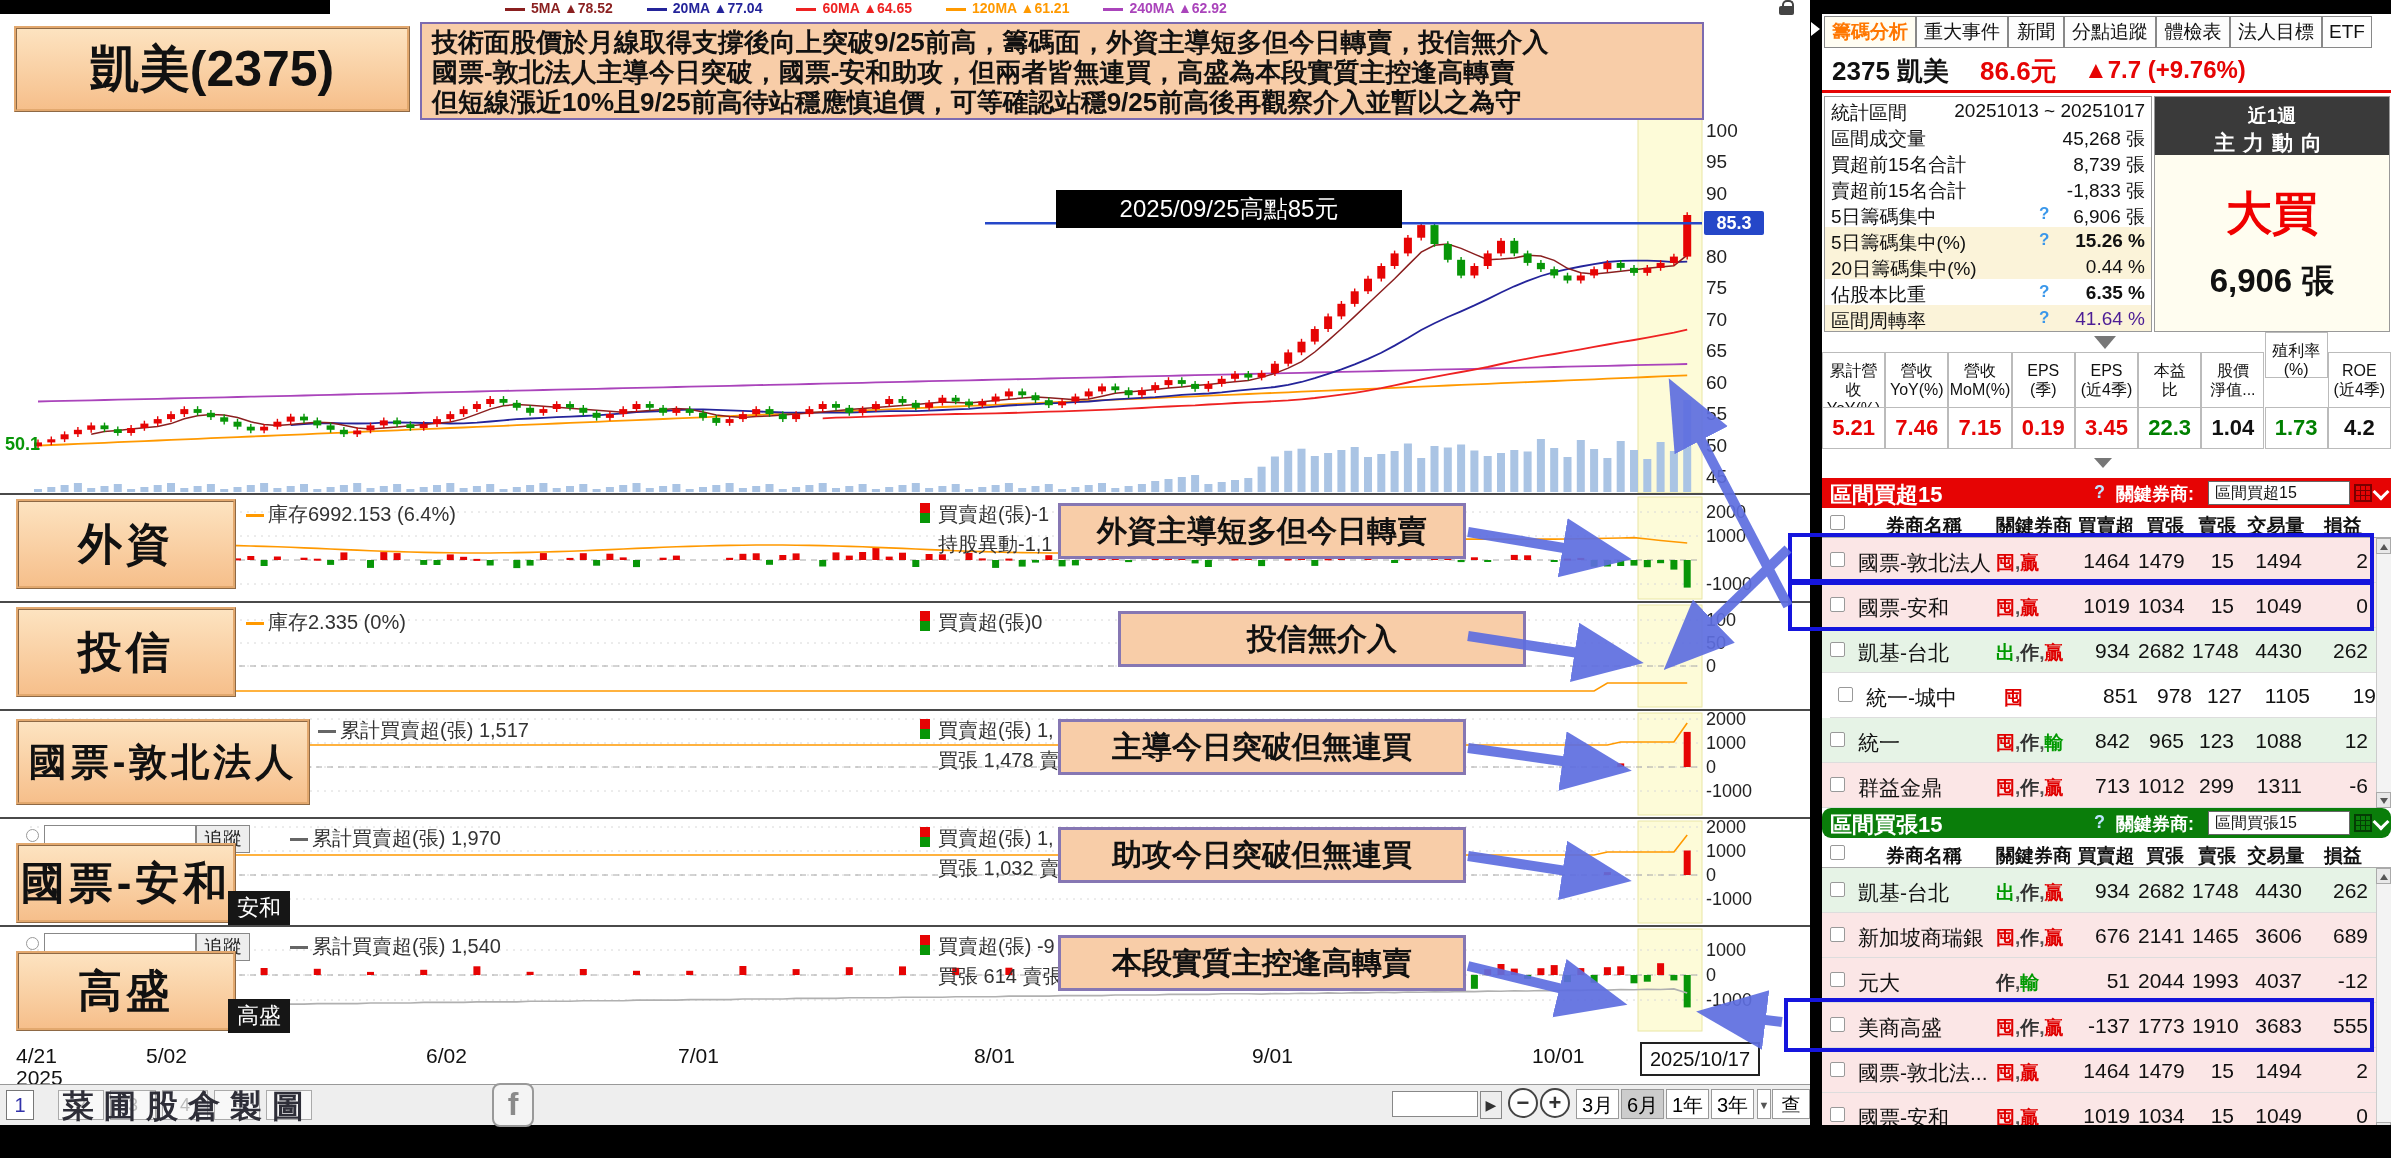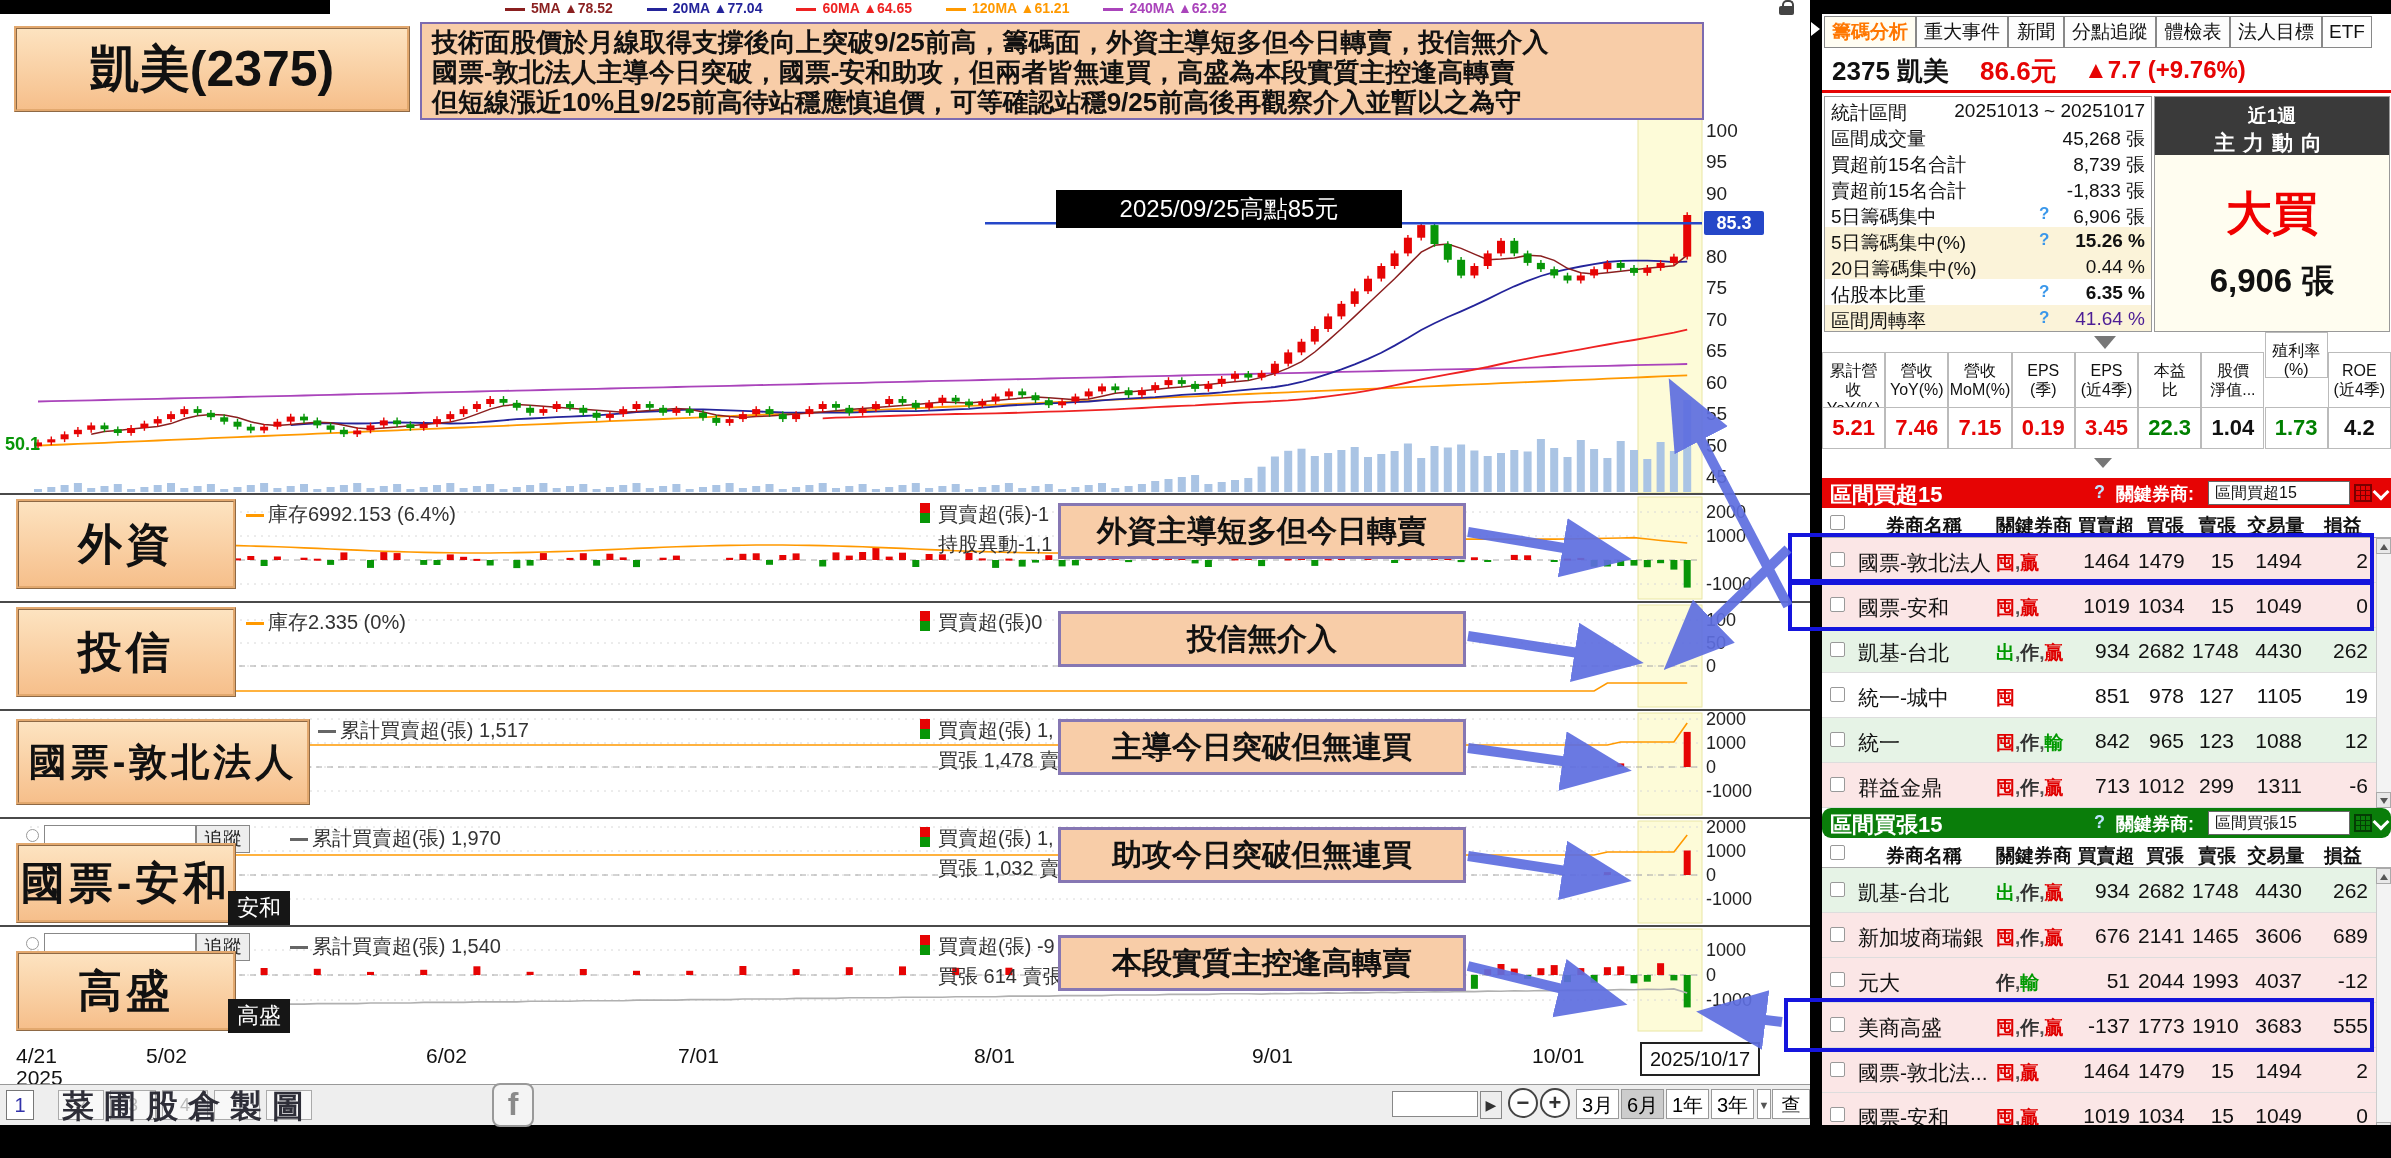--- a/index.html
+++ b/index.html
@@ -628,21 +628,21 @@
         <div style="position: absolute; left: 1706px; top: 610px; font-size: 18px; color: rgb(34, 34, 34);">100</div>
         <div style="position: absolute; left: 1706px; top: 633px; font-size: 18px; color: rgb(34, 34, 34);">50</div>
         <div style="position: absolute; left: 1706px; top: 656px; font-size: 18px; color: rgb(34, 34, 34);">0</div>
         <div class=" plabel" style="position: absolute; left: 16px; top: 607px; width: 220px; height: 90px; z-index: 15; font-size: 44px;">投信</div>
         <div style="position: absolute; left: 246px; top: 609px; font-size: 20px; color: rgb(51, 51, 51); white-space: nowrap; z-index: 8;"><span class="leg-dash" style="background: rgb(255, 153, 0);"></span><span>庫存2.335 (0%)</span></div>
         <div class=" leg-icon" style="position: absolute; left: 920px; top: 611px; width: 10px; height: 20px; z-index: 8;">
           <div class="t"></div>
           <div class="b"></div>
         </div>
         <div style="position: absolute; left: 938px; top: 609px; font-size: 20px; color: rgb(51, 51, 51); white-space: nowrap; z-index: 8;">買賣超(張)0</div>
-        <div class=" callout" style="position: absolute; left: 1058px; top: 611px; z-index: 40;">投信無介入</div>
+        <div class=" callout" style="position: absolute; left: 1118px; top: 611px; z-index: 40;">投信無介入</div>
         <div style="position: absolute; left: 0px; top: 709px; width: 1810px; height: 2px; background: rgb(74, 74, 74);"></div>
         <div style="position: absolute; left: 0px; top: 711px; width: 1810px; height: 106px;">
           <svg width="1810" height="106">
             <rect x="1638" y="2" width="64" height="102" fill="#fdfbd8" stroke="#e9e6a4"></rect>
             <line x1="30" y1="8" x2="1702" y2="8" stroke="#d8d8d8" stroke-dasharray="2 5" stroke-width="1"></line>
             <line x1="30" y1="32" x2="1702" y2="32" stroke="#d8d8d8" stroke-dasharray="2 5" stroke-width="1"></line>
             <line x1="30" y1="56" x2="1702" y2="56" stroke="#d8d8d8" stroke-dasharray="2 5" stroke-width="1"></line>
             <line x1="30" y1="80" x2="1702" y2="80" stroke="#d8d8d8" stroke-dasharray="2 5" stroke-width="1"></line>
             <line x1="30" y1="56" x2="1702" y2="56" stroke="#a8a8a8" stroke-dasharray="6 5" stroke-width="1"></line>
             <rect x="1617.2" y="52.4" width="7" height="3.6" fill="#e60404"></rect>
@@ -958,21 +958,21 @@
         <div style="position: absolute; left: 0px; top: 628px; width: 554px; height: 45px; border-bottom: 1px solid rgb(221, 221, 221); box-sizing: border-box; background: rgb(230, 243, 230);">
           <div style="position: absolute; left: 8px; top: 14px; width: 15px; height: 15px; border: 1px solid rgb(153, 153, 153); background: rgb(255, 255, 255); border-radius: 2px; box-sizing: border-box;"></div>
           <div style="position: absolute; left: 36px; top: 11px; width: 134px; font-size: 21px; color: rgb(17, 17, 17); white-space: nowrap; overflow: hidden;">凱基-台北</div>
           <div style="position: absolute; left: 174px; top: 12px; font-size: 19px; font-weight: bold; white-space: nowrap;"><span style="color: rgb(0, 153, 0);">出</span><span style="color: rgb(85, 85, 85);">,</span><span style="color: rgb(51, 51, 51);">作</span><span style="color: rgb(85, 85, 85);">,</span><span style="color: rgb(224, 0, 0);">贏</span></div>
           <div style="position: absolute; left: 252px; top: 11px; width: 56px; font-size: 21px; color: rgb(17, 17, 17); text-align: right;">934</div>
           <div style="position: absolute; left: 316px; top: 11px; width: 46px; font-size: 21px; color: rgb(17, 17, 17); text-align: right;">2682</div>
           <div style="position: absolute; left: 370px; top: 11px; width: 42px; font-size: 21px; color: rgb(17, 17, 17); text-align: right;">1748</div>
           <div style="position: absolute; left: 420px; top: 11px; width: 60px; font-size: 21px; color: rgb(17, 17, 17); text-align: right;">4430</div>
           <div style="position: absolute; left: 488px; top: 11px; width: 58px; font-size: 21px; color: rgb(17, 17, 17); text-align: right;">262</div>
         </div>
-        <div style="position: absolute; left: 0px; top: 673px; width: 554px; height: 45px; border-bottom: 1px solid rgb(221, 221, 221); box-sizing: border-box; background: rgb(255, 255, 255);">
+        <div style="position: absolute; left: 8px; top: 673px; width: 554px; height: 45px; border-bottom: 1px solid rgb(221, 221, 221); box-sizing: border-box; background: rgb(255, 255, 255);">
           <div style="position: absolute; left: 8px; top: 14px; width: 15px; height: 15px; border: 1px solid rgb(153, 153, 153); background: rgb(255, 255, 255); border-radius: 2px; box-sizing: border-box;"></div>
           <div style="position: absolute; left: 36px; top: 11px; width: 134px; font-size: 21px; color: rgb(17, 17, 17); white-space: nowrap; overflow: hidden;">統一-城中</div>
           <div style="position: absolute; left: 174px; top: 12px; font-size: 19px; font-weight: bold; white-space: nowrap;"><span style="color: rgb(224, 0, 0);">囤</span></div>
           <div style="position: absolute; left: 252px; top: 11px; width: 56px; font-size: 21px; color: rgb(17, 17, 17); text-align: right;">851</div>
           <div style="position: absolute; left: 316px; top: 11px; width: 46px; font-size: 21px; color: rgb(17, 17, 17); text-align: right;">978</div>
           <div style="position: absolute; left: 370px; top: 11px; width: 42px; font-size: 21px; color: rgb(17, 17, 17); text-align: right;">127</div>
           <div style="position: absolute; left: 420px; top: 11px; width: 60px; font-size: 21px; color: rgb(17, 17, 17); text-align: right;">1105</div>
           <div style="position: absolute; left: 488px; top: 11px; width: 58px; font-size: 21px; color: rgb(17, 17, 17); text-align: right;">19</div>
         </div>
         <div style="position: absolute; left: 0px; top: 718px; width: 554px; height: 45px; border-bottom: 1px solid rgb(221, 221, 221); box-sizing: border-box; background: rgb(230, 243, 230);">

